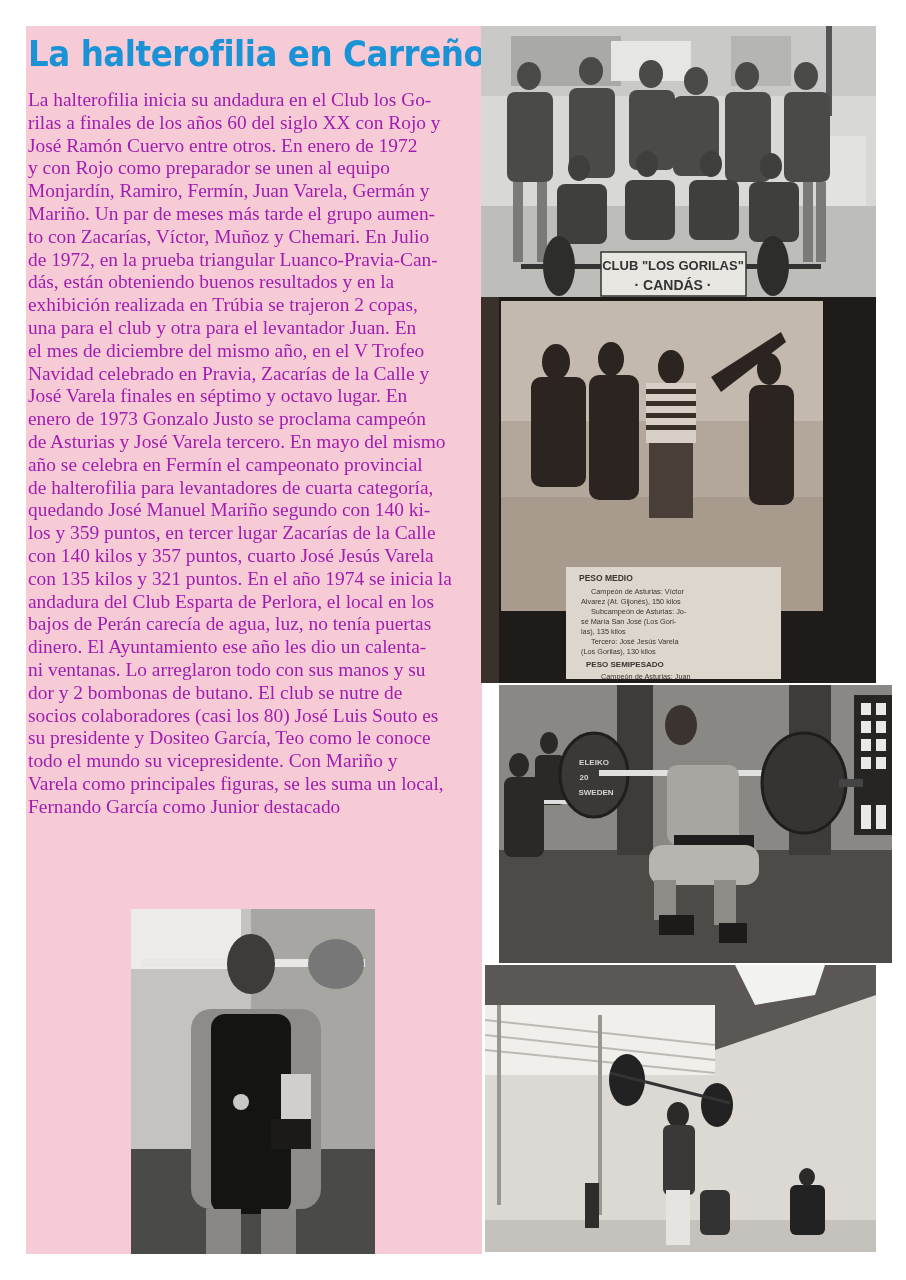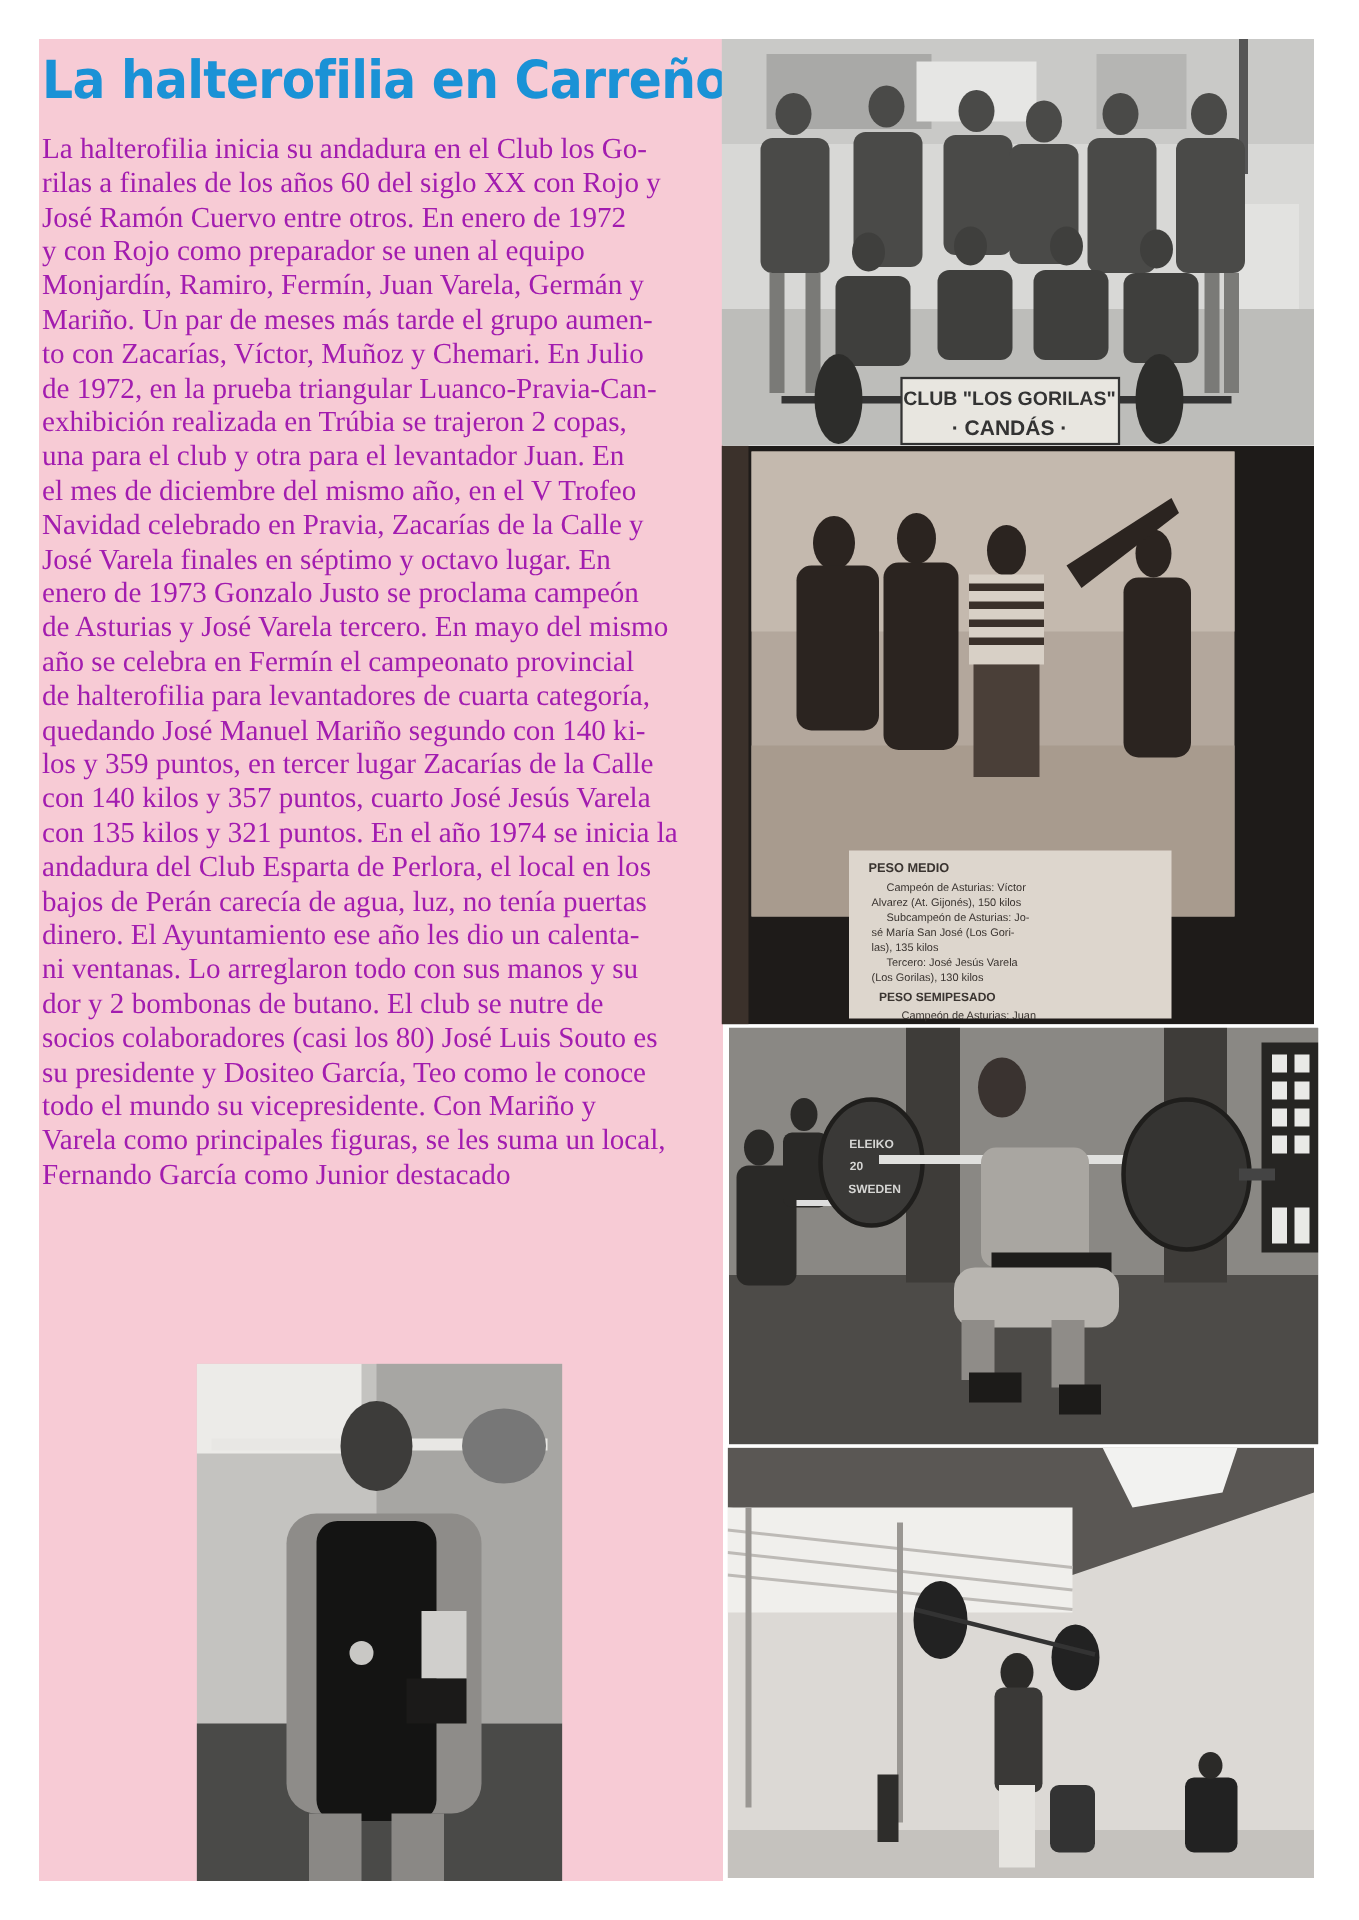--- a/index.html
+++ b/index.html
@@ -8,41 +8,42 @@
   .title { position:absolute; left:28px; top:30px; width:460px; margin:0;
     font-family:"DejaVu Sans", sans-serif; font-weight:bold; font-size:35px; line-height:48px;
     color:#1a92d6; letter-spacing:-0.5px; transform:scaleX(0.93); transform-origin:left top; white-space:nowrap; }
   .body-text { position:absolute; left:28px; top:89px; width:456px; margin:0;
     font-family:"Liberation Serif", serif; font-size:19.4px; line-height:22.8px; color:#a21caf; }
   .body-text .line { display:block; white-space:nowrap; }
   .photo { position:absolute; overflow:hidden; }
   .photo svg { display:block; width:100%; height:100%; }
   #photo-team { left:481px; top:26px; width:395px; height:271px; }
   #photo-clipping { left:481px; top:297px; width:395px; height:386px; }
-  #photo-front-squat { left:486px; top:685px; width:393px; height:278px; }
+  #photo-front-squat { left:499px; top:685px; width:393px; height:278px; }
   #photo-gym-lift { left:485px; top:965px; width:391px; height:287px; }
   #photo-portrait { left:131px; top:909px; width:244px; height:345px; }
   .page-number { position:absolute; left:905px; top:1242px; font-family:Liberation Serif, serif; font-size:24px; color:#111; }
 </style>
 </head>
 <body>
 
 <div class="pink-panel"></div>
 
 <h1 class="title">La halterofilia en Carreño</h1>
 
 <div class="body-text">
   <span class="line">La halterofilia inicia su andadura en el Club los Go-</span>
   <span class="line">rilas a finales de los años 60 del siglo XX con Rojo y</span>
   <span class="line">José Ramón Cuervo entre otros. En enero de  1972</span>
   <span class="line">y con Rojo como preparador se unen al equipo</span>
   <span class="line">Monjardín, Ramiro, Fermín, Juan Varela, Germán y</span>
   <span class="line">Mariño. Un par de meses más tarde el grupo aumen-</span>
   <span class="line">to con Zacarías, Víctor, Muñoz y Chemari. En Julio</span>
   <span class="line">de 1972, en la prueba triangular Luanco-Pravia-Can-</span>
+  <span class="line">dás, están obteniendo buenos resultados y en la</span>
   <span class="line">exhibición realizada en Trúbia se trajeron 2 copas,</span>
   <span class="line">una para el club y otra para el levantador Juan. En</span>
   <span class="line">el mes de diciembre del mismo año, en el V Trofeo</span>
   <span class="line">Navidad celebrado en Pravia, Zacarías de la Calle y</span>
   <span class="line">José Varela finales en séptimo y octavo lugar. En</span>
   <span class="line">enero de 1973 Gonzalo Justo se proclama campeón</span>
   <span class="line">de Asturias y José Varela tercero. En mayo del mismo</span>
   <span class="line">año se celebra en Fermín el campeonato provincial</span>
   <span class="line">de halterofilia para levantadores de cuarta categoría,</span>
   <span class="line">quedando José Manuel Mariño segundo con 140 ki-</span>

